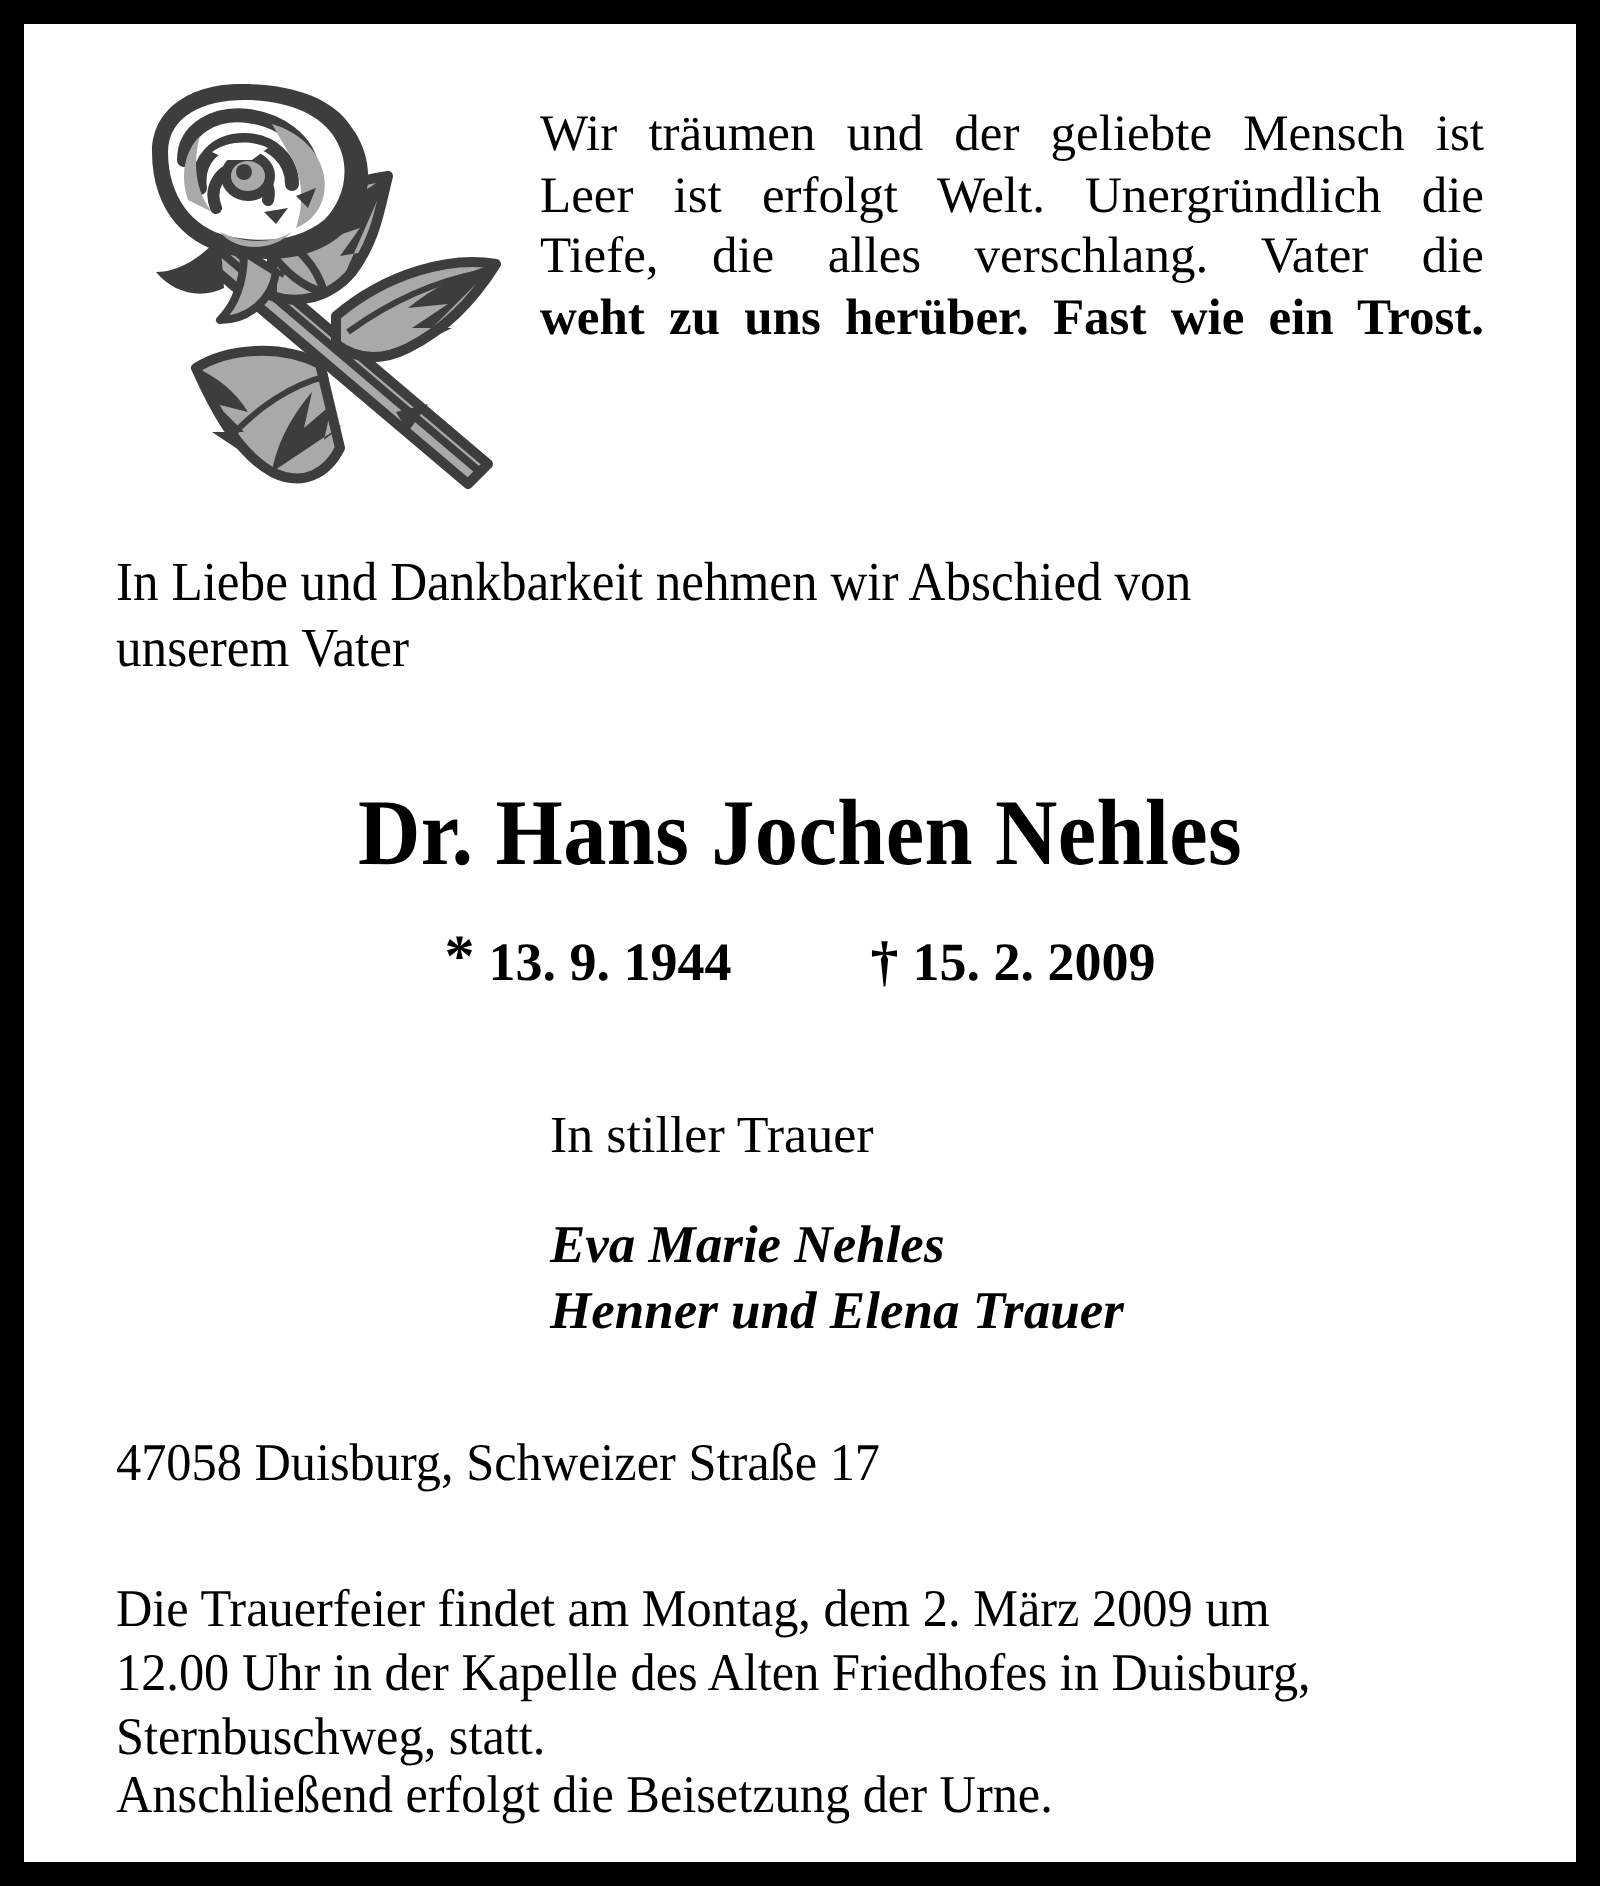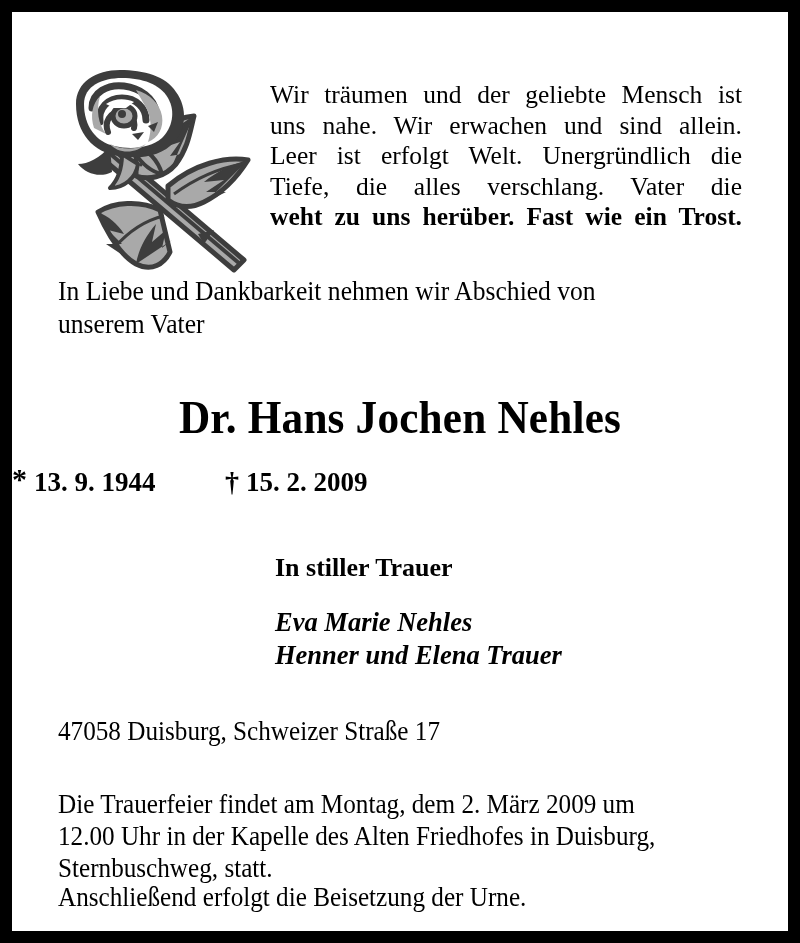--- a/index.html
+++ b/index.html
@@ -32,21 +32,20 @@
     box-sizing: border-box;
   }
 
   
   #top-block {
     position: absolute;
     left: 0;
     top: 0;
     width: 776px;
     height: 250px;
-    margin-top: 28px;
   }
 
   #rose-illustration {
     position: absolute;
     left: 36px;
     top: 28px;
     width: 212px;
     height: 210px;
   }
   #rose-illustration svg {
@@ -109,21 +108,21 @@
     transform: scaleX(0.92);
     transform-origin: center top;
   }
 
   
   #dates-row {
     position: absolute;
     left: 0;
     top: 450px;
     width: 776px;
-    text-align: left;
+    text-align: center;
     font-size: 27px;
     line-height: 34px;
     font-weight: bold;
   }
   #dates-row .date-entry {
     display: inline-block;
     white-space: nowrap;
   }
   #dates-row .date-symbol {
     display: inline-block;
@@ -146,21 +145,21 @@
   
   #mourning-block {
     position: absolute;
     left: 263px;
     top: 540px;
     width: 470px;
   }
   #mourning-label {
     font-size: 26px;
     line-height: 32px;
-    font-weight: bold;
+    font-weight: normal;
     margin-bottom: 22px;
   }
   #mourner-list {
     font-size: 26.5px;
     line-height: 33px;
     font-weight: bold;
     font-style: italic;
   }
   #mourner-list .mourner {
     display: block;
@@ -260,21 +259,20 @@
           <ellipse cx="74" cy="46" rx="4" ry="4" fill="#3d3d3d"></ellipse>
 
           <path d="M58 36 C66 30 78 30 86 34 L78 40 L66 40 Z" fill="#ffffff"></path>
           <path d="M100 58 L110 54 L106 64 Z" fill="#3d3d3d"></path>
           <path d="M84 66 L96 64 L90 72 Z" fill="#3d3d3d"></path>
         </svg>
       </div>
 
       <div id="poem-block">
         <span class="poem-line">Wir träumen und der geliebte Mensch ist</span>
-        <span class="poem-line">uns nahe. Wir erwachen und sind allein.</span>
         <span class="poem-line">Leer ist erfolgt Welt. Unergründlich die</span>
         <span class="poem-line">Tiefe, die alles verschlang. Vater die</span>
         <span class="poem-line last-line">weht zu uns herüber. Fast wie ein Trost.</span>
       </div>
     </div>
 
     <div id="intro-block">
       <span class="intro-line">In Liebe und Dankbarkeit nehmen wir Abschied von</span>
       <span class="intro-line">unserem Vater</span>
     </div>

